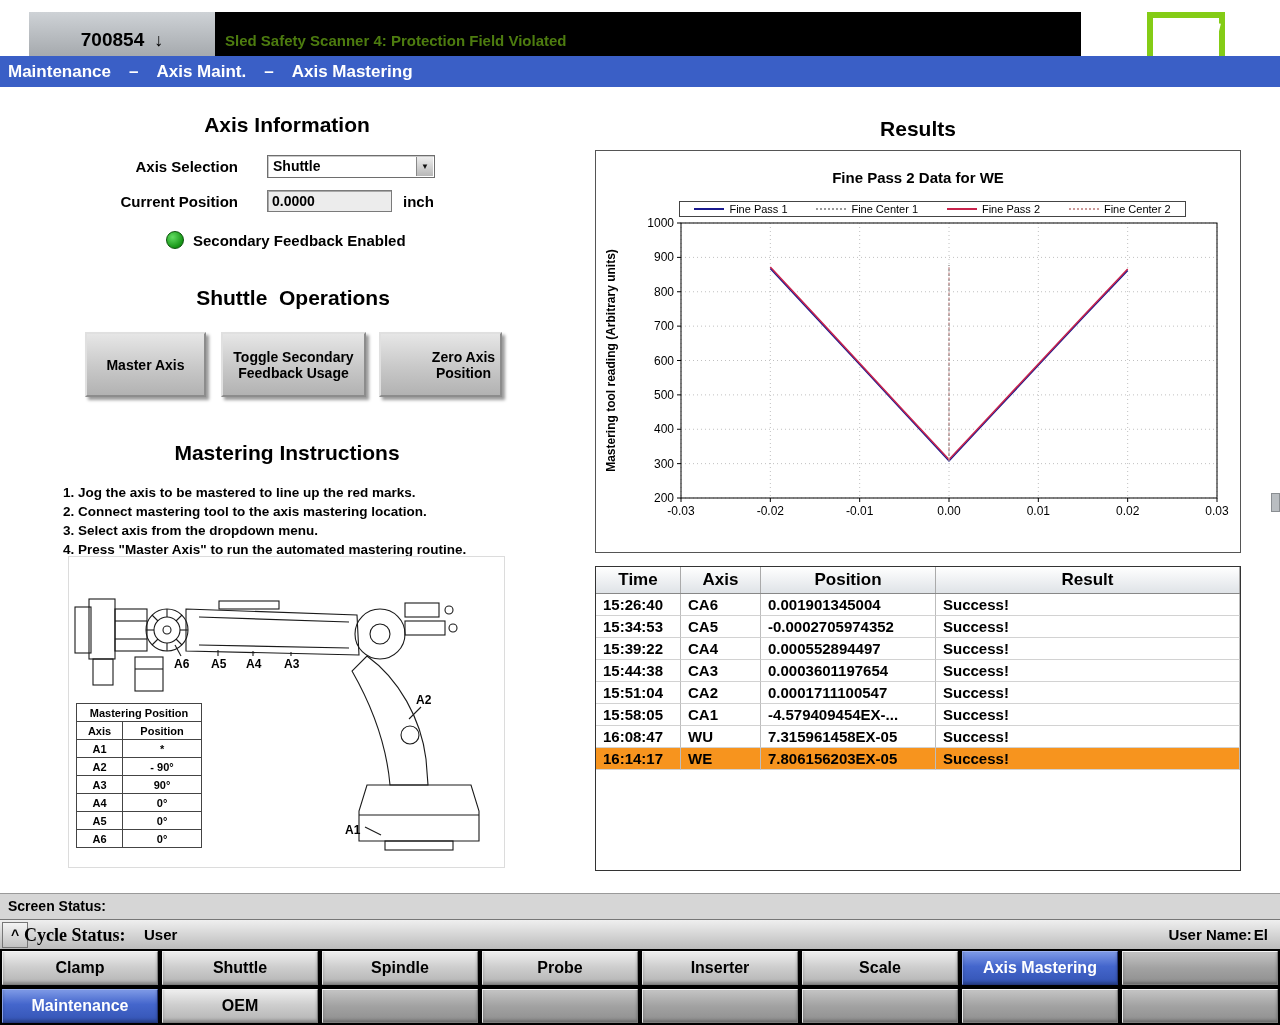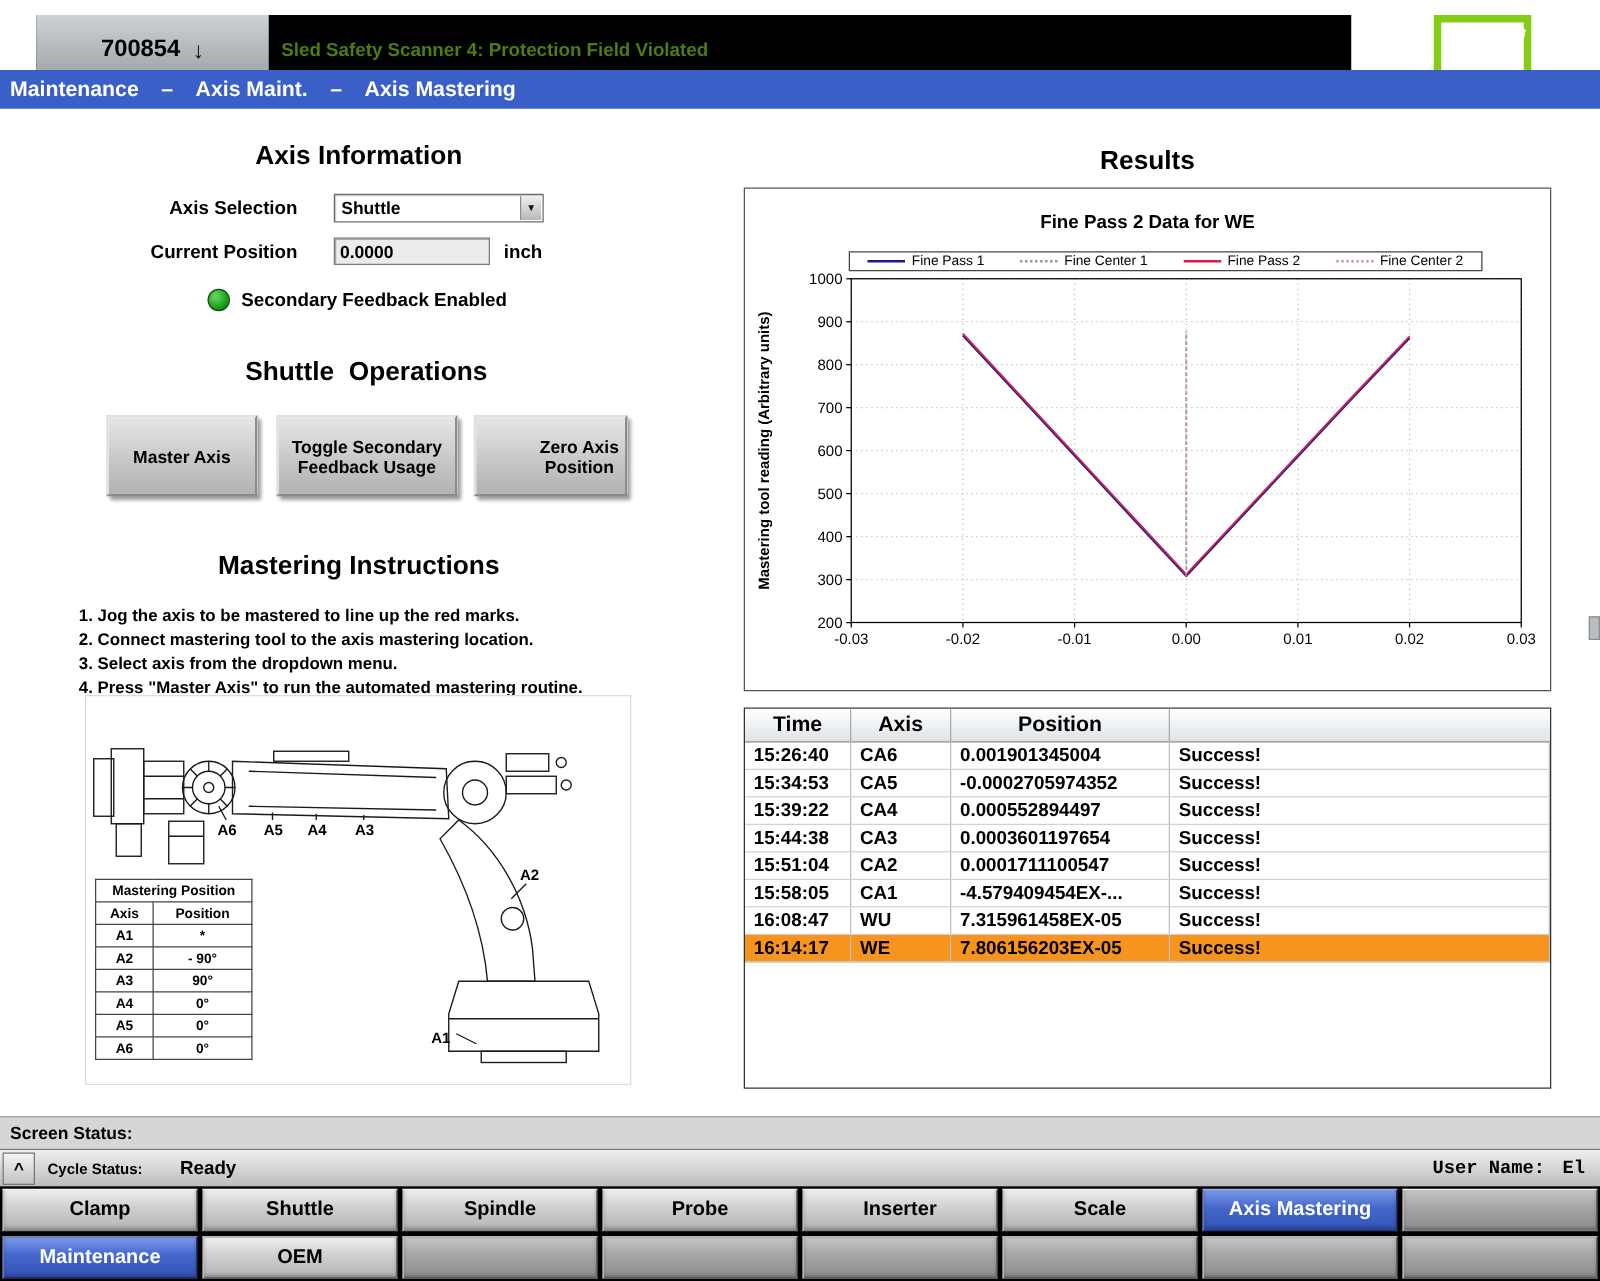--- a/index.html
+++ b/index.html
@@ -113,24 +113,24 @@
     background:#b9bdc1; border:1px solid #8a8e92; }
 
   
   #screen-status { position:absolute; left:0; top:893px; width:1280px; height:26px; background:#d6d6d6;
     border-top:1px solid #9a9a9a; font-weight:bold; font-size:14px; line-height:25px; padding-left:8px; }
   #cycle-bar { position:absolute; left:0; top:919px; width:1280px; height:30px;
     background:linear-gradient(180deg,#efefef,#bcbcbc); border-top:1px solid #777; }
   #collapse-btn { position:absolute; left:2px; top:2px; width:26px; height:26px;
     background:linear-gradient(180deg,#f4f4f4,#c2c2c2); border:1px solid #777;
     display:flex; align-items:center; justify-content:center; font-weight:bold; font-size:14px; cursor:pointer; }
-  #cycle-status-label { position:absolute; left:38px; top:0; line-height:30px; font-weight:bold; font-size:12px; }
+  #cycle-status-label { position:absolute; left:24px; top:0; line-height:30px; font-weight:bold; font-size:18px;font-family:Liberation Serif, serif; }
   #cycle-status-value { position:absolute; left:144px; top:0; line-height:30px; font-weight:bold; font-size:15px; }
   #user-name-wrap { position:absolute; right:12px; top:0; line-height:30px; font-weight:bold; font-size:15px;
-    display:flex; gap:14px;font-family:Liberation Mono, monospace; }
+    display:flex; gap:2px; }
 
   
   #softkeys { position:absolute; left:0; top:949px; width:1280px; height:76px; background:#000; }
   .softkey { position:absolute; width:156px; height:34px;
     display:flex; align-items:center; justify-content:center;
     font-weight:bold; font-size:16px; color:#000; cursor:pointer;
     background:linear-gradient(180deg,#eeeeee,#cfcfcf 45%,#b4b4b4);
     border:1px solid #7d7d7d; border-top-color:#f6f6f6; border-left-color:#ececec;
     box-shadow:inset 0 -2px 3px rgba(0,0,0,.25); }
   .softkey.active { background:linear-gradient(180deg,#7d99e6,#4466cc 45%,#3454b4);
@@ -374,20 +374,21 @@
       </span>
     </div>
   <div id="chart-ylabel">Mastering tool reading (Arbitrary units)</div>
 </div>
 
 <div id="results-table">
   <div id="results-header">
       <div>Time</div>
       <div>Axis</div>
       <div>Position</div>
+      <div>Result</div>
     </div>
   <div id="results-rows">
       <div class="rt-row">
         <div>15:26:40</div>
         <div>CA6</div>
         <div>0.001901345004</div>
         <div>Success!</div>
       </div>
       <div class="rt-row">
         <div>15:34:53</div>
@@ -436,21 +437,21 @@
 
 <div id="scroll-thumb"></div>
 
 <div id="screen-status">
   <span>Screen Status:</span>
 </div>
 
 <div id="cycle-bar">
   <div id="collapse-btn">^</div>
   <span id="cycle-status-label">Cycle Status:</span>
-  <span id="cycle-status-value">Ready</span>
+  <span id="cycle-status-value">User</span>
   <span id="user-name-wrap">
     <span>User Name:</span>
     <span>El</span>
   </span>
 </div>
 
 <div id="softkeys">
     <div class="softkey" style="left: 2px; top: 2px;">Clamp</div>
     <div class="softkey" style="left: 162px; top: 2px;">Shuttle</div>
     <div class="softkey" style="left: 322px; top: 2px;">Spindle</div>

